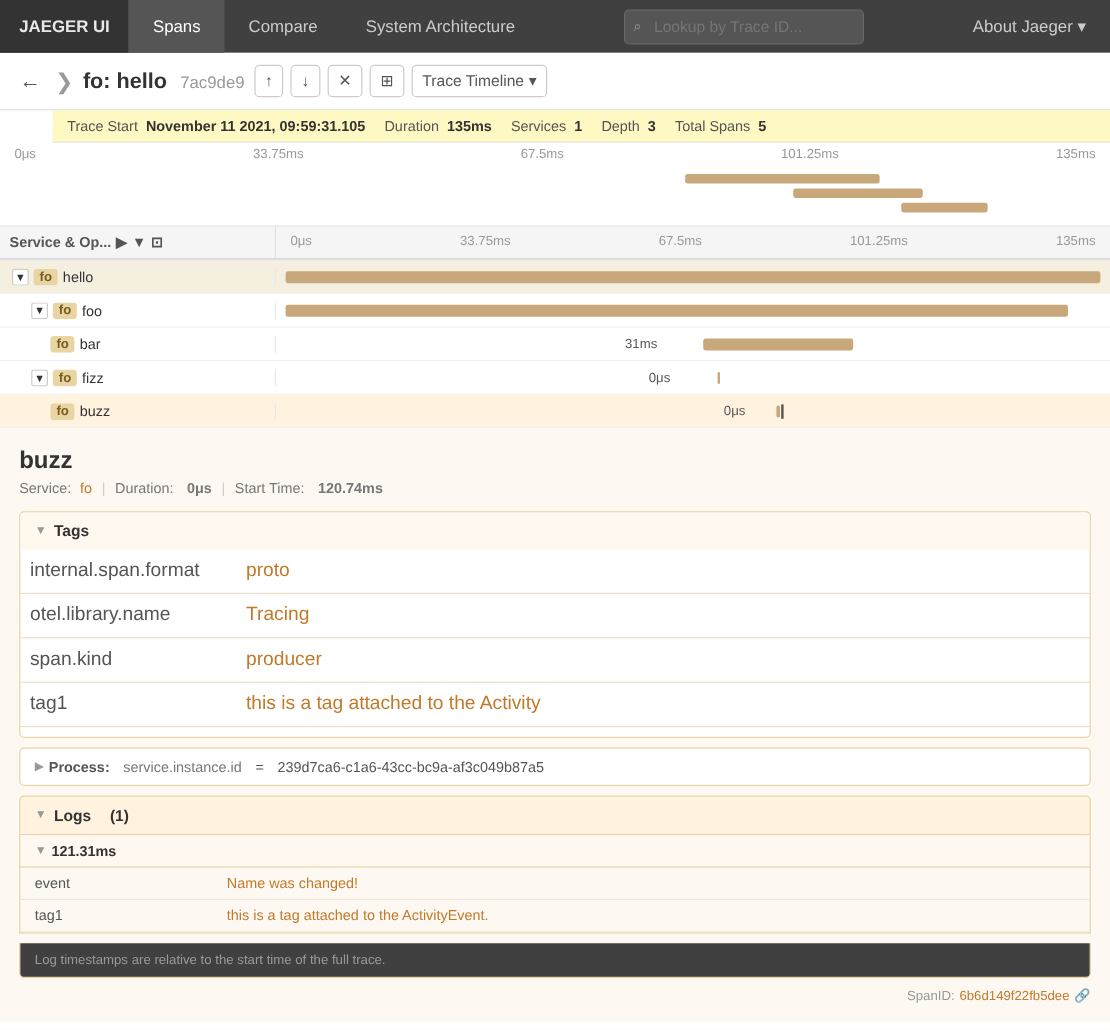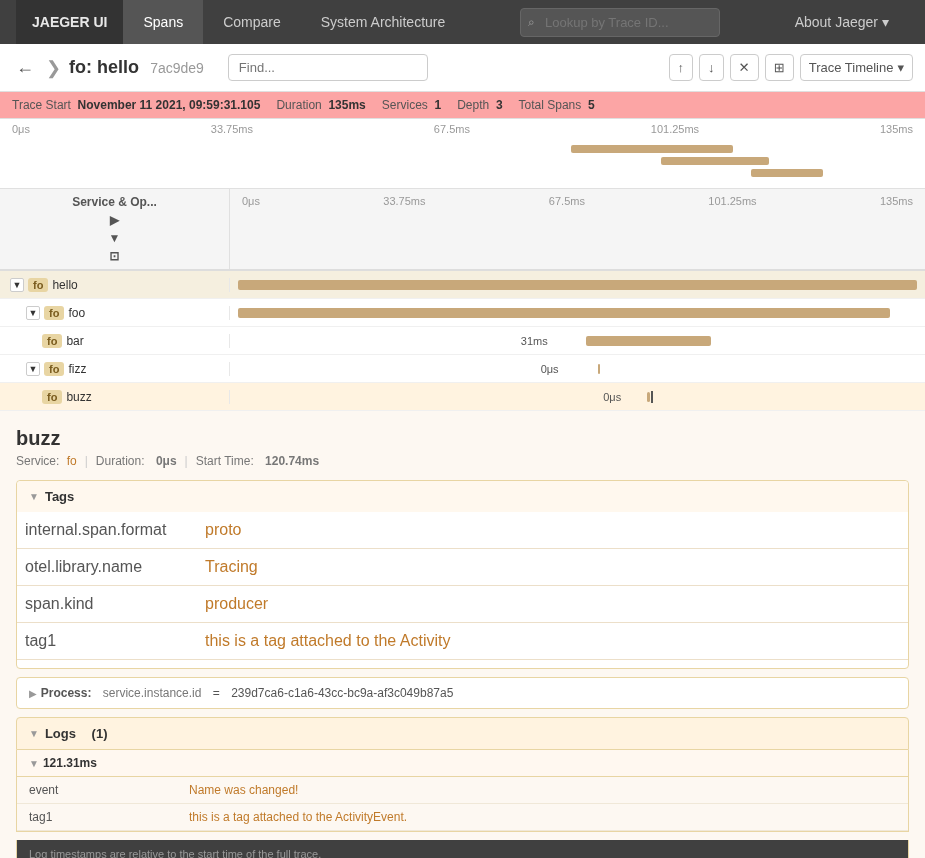--- a/index.html
+++ b/index.html
@@ -4,21 +4,21 @@
   <style>
     * { box-sizing: border-box; margin: 0; padding: 0; }
     body { font-family: -apple-system, BlinkMacSystemFont, 'Segoe UI', sans-serif; font-size: 13px; background: #fff; color: #333; overflow-x: hidden; }
 
     
     .top-nav {
       display: flex;
       align-items: center;
       background: #404040;
       height: 44px;
-      padding: 0 16px;
+      padding: 0 0;
     }
     .nav-brand {
       background: #333;
       color: #e8e8e8;
       padding: 0 16px;
       height: 100%;
       display: flex;
       align-items: center;
       font-weight: bold;
       font-size: 14px;
@@ -140,25 +140,26 @@
       padding: 5px 8px;
       cursor: pointer;
       color: #555;
     }
 
     
     .trace-meta {
       display: flex;
       align-items: flex-start;
       padding: 6px 12px;
-      background: #fca5a5;
+      background: #fef9c3;
       border-bottom: 1px solid #e0e0e0;
       gap: 16px;
       font-size: 12px;
       color: #555;
+      margin-left: 44px;
     }
     .trace-meta span b { font-weight: 600; color: #333; }
 
     
     .timeline-graph {
       background: #fff;
       border-bottom: 1px solid #e0e0e0;
       height: 70px;
       position: relative;
       overflow: hidden;
@@ -195,21 +196,20 @@
       width: 230px;
       flex-shrink: 0;
       padding: 6px 8px;
       font-size: 12px;
       font-weight: 600;
       color: #555;
       display: flex;
       align-items: center;
       gap: 4px;
       border-right: 1px solid #e0e0e0;
-      flex-direction: column;
     }
     .col-timeline {
       flex: 1;
       display: flex;
       justify-content: space-between;
       padding: 6px 12px;
       font-size: 11px;
       color: #999;
     }
     .span-row {
@@ -443,23 +443,20 @@
 </nav>
 
 <div class="trace-header">
   <button class="back-btn">←</button>
   <span class="trace-icon">❯</span>
   <span class="trace-title">
     <span>fo:</span>
     <span>hello</span>
     <span class="trace-id">7ac9de9</span>
   </span>
-  <div class="trace-find">
-    <input type="text" style="border: 1px solid rgb(204, 204, 204); border-radius: 4px; padding: 5px 10px; font-size: 13px; width: 200px; color: rgb(153, 153, 153);" placeholder="Find...">
-  </div>
   <div class="trace-tools">
     <button class="tool-btn">↑</button>
     <button class="tool-btn">↓</button>
     <button class="close-btn">✕</button>
     <button class="tool-btn">⊞</button>
     <button class="tool-btn">
       <span>Trace Timeline</span>
       <span>▾</span>
     </button>
   </div>

